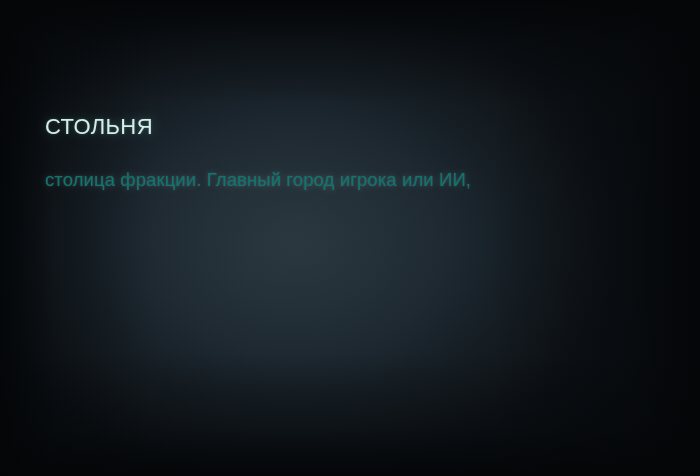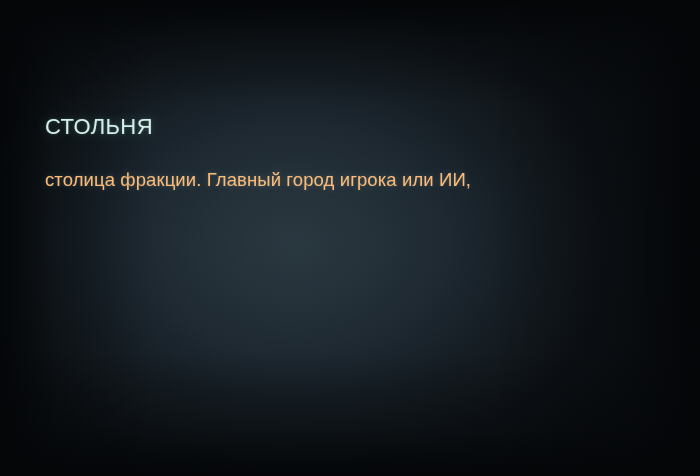--- a/index.html
+++ b/index.html
@@ -77,21 +77,21 @@
     margin: 0;
     white-space: nowrap;
   }
 
   .entry-body {
     margin: 22px 0 0 0;
     font-size: 18.5px;
     line-height: 28px;
     letter-spacing: 0.1px;
     font-weight: 400;
-    color: #fdba74;
+    color: #0f766e;
     text-shadow: 0 0 9px rgba(180, 225, 235, 0.24),
                  0 0 2px rgba(220, 245, 250, 0.18);
     max-width: 540px;
   }
 
   .entry-body .body-line {
     display: block;
     white-space: nowrap;
   }
 </style>

